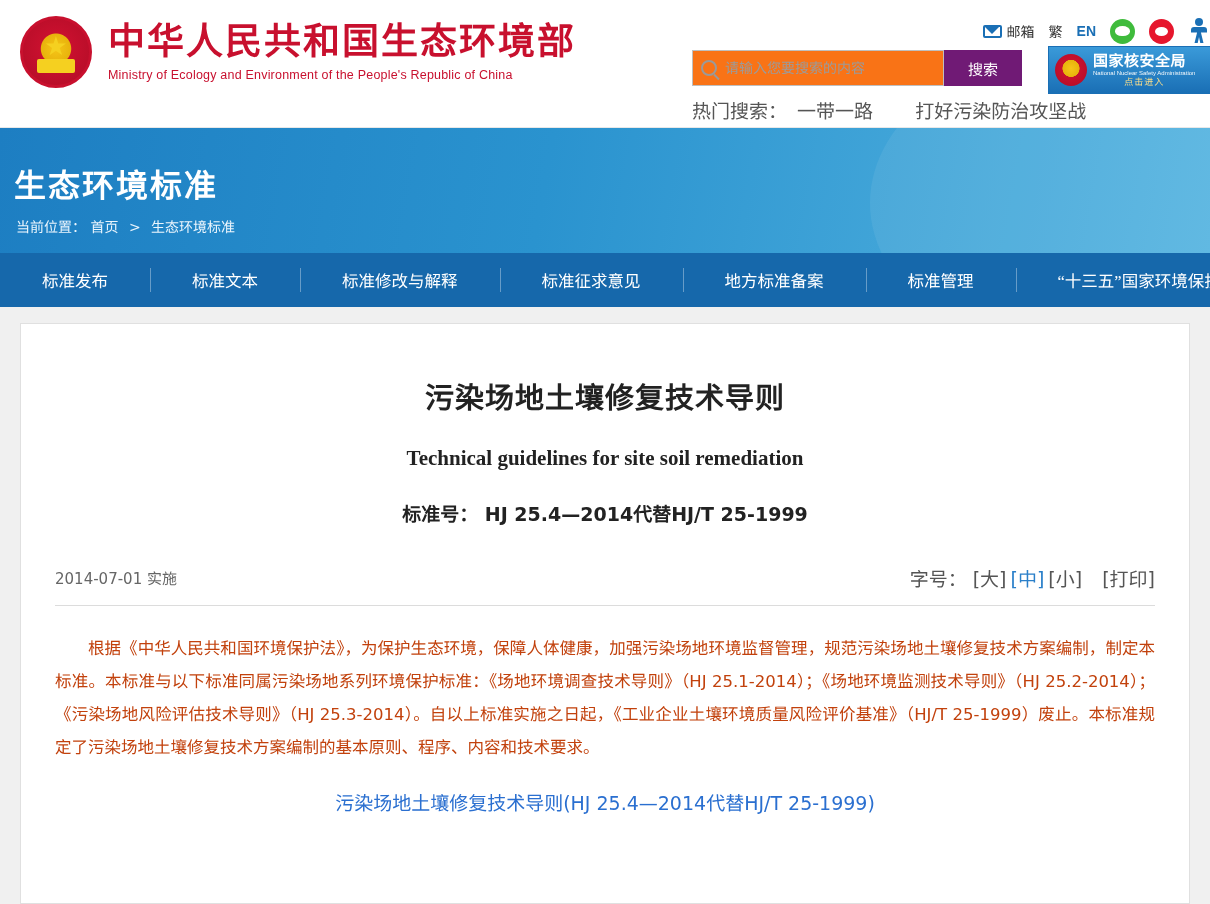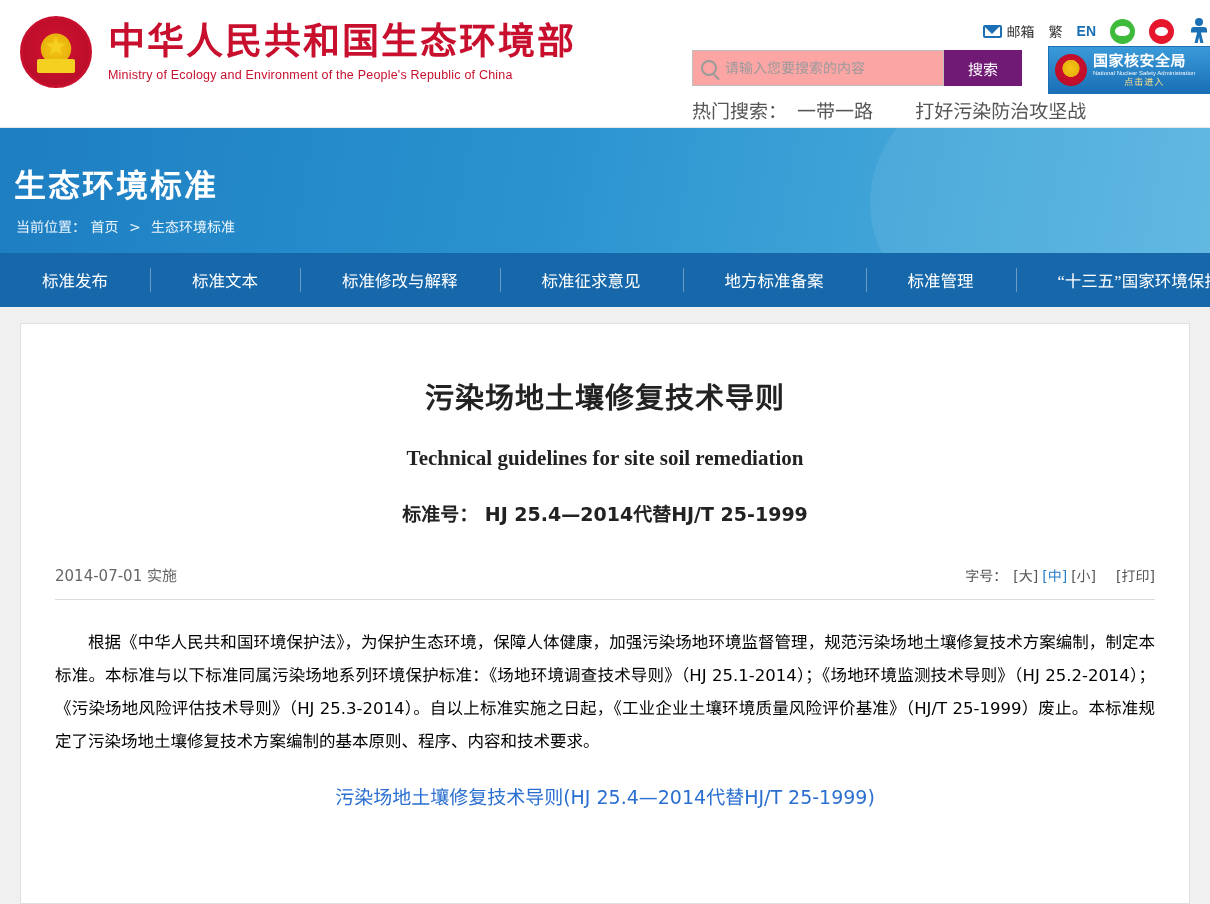--- a/index.html
+++ b/index.html
@@ -139,21 +139,21 @@
   
   .search-wrap {
     position: absolute;
     left: 692px; top: 50px;
     display: flex;
     align-items: stretch;
   }
   .search-box {
     width: 252px; height: 36px;
     border: 1px solid #bfbfbf;
-    background: #fca5a5;
+    background: #f97316;
     display: flex;
     align-items: center;
     padding: 0 8px;
   }
   .search-glass {
     width: 16px; height: 16px;
     border: 2px solid #9a9a9a;
     border-radius: 50%;
     position: relative;
     flex: 0 0 auto;
@@ -325,32 +325,32 @@
   .meta-row {
     margin-top: 38px;
     display: flex;
     align-items: center;
     justify-content: space-between;
     padding-bottom: 14px;
     border-bottom: 1px solid #dcdcdc;
     font-family: "DejaVu Sans", sans-serif;
   }
   .meta-date { font-size: 15px; color: #666; }
-  .meta-tools { font-size: 14px; color: #555; display: flex; align-items: center; gap: 4px; }
+  .meta-tools { font-size: 19px; color: #555; display: flex; align-items: center; gap: 4px; }
   .meta-tools .label { margin-right: 2px; }
   .size-opt { color: #555; cursor: pointer; }
   .size-opt.active { color: #2a7fc9; }
   .print-link { margin-left: 16px; color: #555; cursor: pointer; }
 
   .doc-para {
     margin-top: 26px;
     font-family: "DejaVu Sans", sans-serif;
     font-size: 16.5px;
     line-height: 2.0;
-    color: #000000;
+    color: #c2410c;
     text-align: justify;
     text-indent: 2em;
   }
   .doc-attachment {
     margin-top: 24px;
     text-align: center;
     font-family: "DejaVu Sans", sans-serif;
     font-size: 19px;
   }
   .doc-attachment a {

